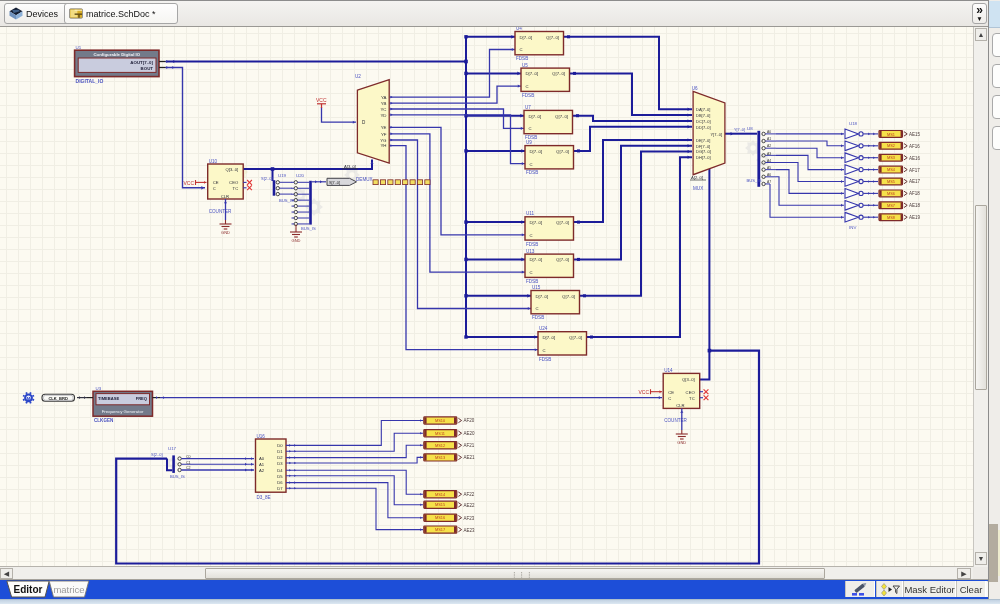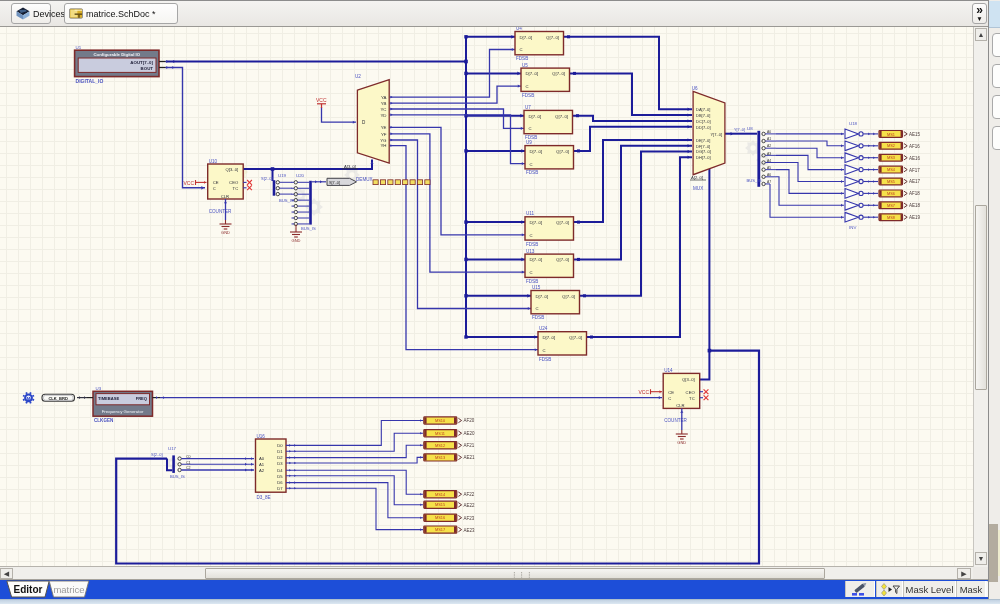--- a/index.html
+++ b/index.html
@@ -645,21 +645,21 @@
       <path d="M458.4,515.5 l3.2,2.2 l-3.2,2.2" fill="none" stroke="#6A3A3A" stroke-width="1.0"></path>
       <text x="463.5" y="519.6" font-size="4.5" fill="#4A3A3A">AF23</text>
       <rect x="423.8" y="526.0" width="33" height="7.2" rx="0.8" fill="#F6E14A" stroke="#7E2A2A" stroke-width="1.2"></rect>
       <rect x="424.2" y="526.4" width="2.4" height="6.4" fill="#7E2A2A"></rect>
       <rect x="454.0" y="526.4" width="2.4" height="6.4" fill="#7E2A2A"></rect>
       <text x="440" y="531.2" font-size="3.9" fill="#C04020" text-anchor="middle">MS17</text>
       <path d="M458.4,527.4 l3.2,2.2 l-3.2,2.2" fill="none" stroke="#6A3A3A" stroke-width="1.0"></path>
       <text x="463.5" y="531.5" font-size="4.5" fill="#4A3A3A">AE23</text>
     </svg></div>
 <div id="toolbar">
- <div class="tbtn" style="left:11px;width:40px">
+ <div class="tbtn" style="left:4px;width:78px">
   <svg width="14" height="13" viewBox="0 0 16 15" style="margin-right:3px">
         <polygon points="8,0.5 15.5,5 8,9.5 0.5,5" fill="#141E33"></polygon>
         <polygon points="3.5,3.5 11,3.2 12.5,5 5.5,6.8" fill="#3E5E86"></polygon>
         <polygon points="0.5,5 8,9.5 8,14.5 0.5,10" fill="#6F92BE"></polygon>
         <polygon points="15.5,5 8,9.5 8,14.5 15.5,10" fill="#8CB0D8"></polygon>
       </svg>
   Devices</div>
  <div class="tbtn" style="left:64px;width:114px;padding:0 4px;background:linear-gradient(#FEFEFE,#F6F5F2)">
   <svg width="14" height="11" viewBox="0 0 15 11" style="margin-right:3px">
         <rect x="0.5" y="0.5" width="14" height="10" rx="1.2" fill="#D8AE28" stroke="#8F8F8F"></rect>
@@ -704,22 +704,22 @@
       </svg>
     </div>
  <div class="statbtn" style="left:876px;width:27px">
   <svg width="20" height="15" viewBox="0 0 20 15">
         <polygon points="4,1.5 6.5,4.5 4,7.5 1.5,4.5" fill="#F2E23A" stroke="#888" stroke-width="0.6"></polygon>
         <polygon points="4,8 6.5,11 4,14 1.5,11" fill="#F2E23A" stroke="#888" stroke-width="0.6"></polygon>
         <polygon points="8.5,5 12,7.5 8.5,10" fill="#222"></polygon>
         <path d="M13,4 h6.5 l-2.6,3.2 v4.3 l-1.3,-1.1 v-3.2 z" fill="none" stroke="#444" stroke-width="1"></path>
       </svg>
     </div>
- <div class="statbtn" style="left:903px;width:53px">Mask Level</div>
- <div class="statbtn" style="left:956px;width:30px">Mask</div>
+ <div class="statbtn" style="left:903px;width:53px">Mask Editor</div>
+ <div class="statbtn" style="left:956px;width:30px">Clear</div>
  <div style="position:absolute;left:986px;top:1px;width:14px;height:16px;background:#FBFBF9"><svg width="14" height="16">
         <path d="M2,0 L8,16 L14,16" stroke="#999" fill="none"></path>
       </svg></div>
 </div>
 <div id="rpanel">
  <div style="position:absolute;left:0;top:1px;width:12px;height:27px;background:#CFE3F2;border-bottom:1px solid #B0C4D6;font-size:11px;font-weight:normal;font-style:italic;color:#1E5A9E;padding-left:18px;padding-top:3px">Li</div>
  <div style="position:absolute;left:3px;top:33px;width:12px;height:24px;background:#FDFDFC;border:1px solid #A9A9A9;border-radius:4px"></div>
  <div style="position:absolute;left:3px;top:64px;width:12px;height:24px;background:#FDFDFC;border:1px solid #A9A9A9;border-radius:4px"></div>
  <div style="position:absolute;left:3px;top:95px;width:12px;height:24px;background:#FDFDFC;border:1px solid #A9A9A9;border-radius:4px"></div>
  <div style="position:absolute;left:3px;top:126px;width:12px;height:24px;background:#FDFDFC;border:1px solid #A9A9A9;border-radius:4px"></div>

